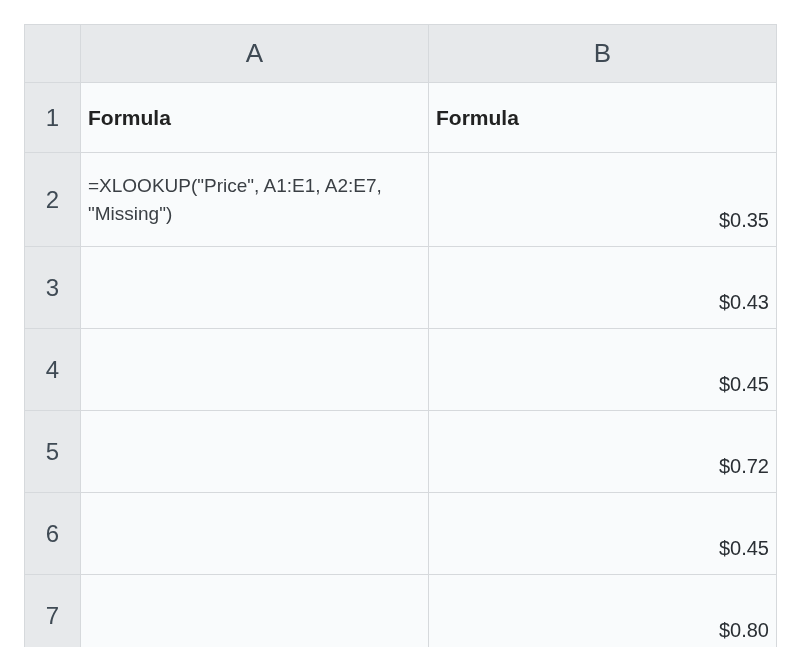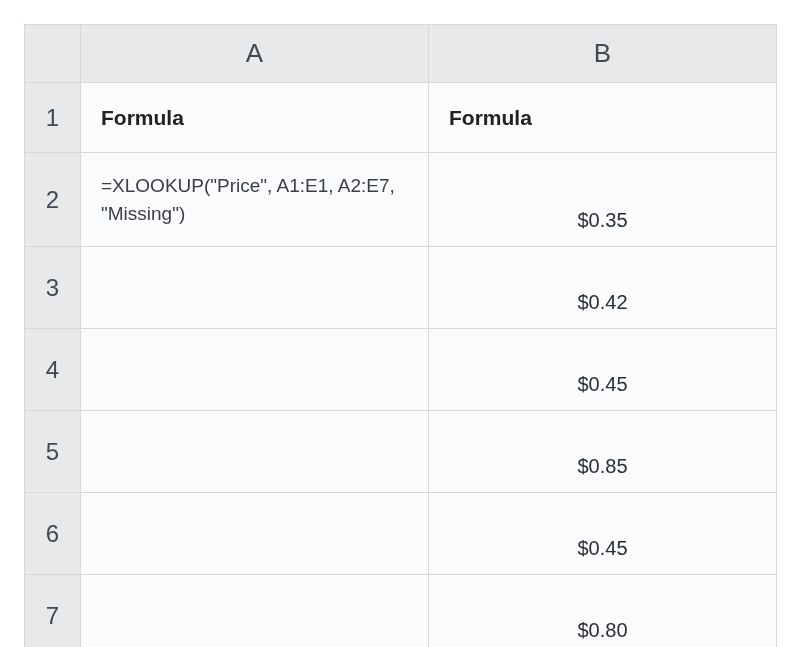--- a/index.html
+++ b/index.html
@@ -45,21 +45,21 @@
       font-weight: 400;
       font-size: 24px;
       text-align: center;
       width: 56px;
       vertical-align: middle;
     }
     .data-cell {
       background: #f9fbfc;
       color: #2a2f34;
       font-size: 20px;
-      padding: 0 20px;
+      padding: 0 7px;
       vertical-align: middle;
       height: 82px;
     }
     .row-1 {
       height: 70px;
     }
     .row-1 .data-cell {
       height: 70px;
       font-weight: 600;
       font-size: 21px;
@@ -71,21 +71,21 @@
     }
     .formula-cell {
       font-size: 19px;
       line-height: 1.45;
       color: #3a3f44;
       vertical-align: middle;
       padding-top: 16px;
       padding-bottom: 16px;
     }
     .output-cell {
-      text-align: center;
+      text-align: right;
       padding-bottom: 14px;
       vertical-align: bottom;
       margin-left: 14px;
     }
   </style>
 </head>
 <body>
 
 <table class="spreadsheet">
   <colgroup>
@@ -107,31 +107,31 @@
         <td class="data-cell">Formula</td>
       </tr>
       <tr class="row-2">
         <th class="row-header">2</th>
         <td class="data-cell formula-cell">=XLOOKUP("Price", A1:E1, A2:E7, "Missing")</td>
         <td class="data-cell output-cell">$0.35</td>
       </tr>
       <tr>
         <th class="row-header">3</th>
         <td class="data-cell"></td>
-        <td class="data-cell output-cell">$0.42</td>
+        <td class="data-cell output-cell">$0.43</td>
       </tr>
       <tr>
         <th class="row-header">4</th>
         <td class="data-cell"></td>
         <td class="data-cell output-cell">$0.45</td>
       </tr>
       <tr>
         <th class="row-header">5</th>
         <td class="data-cell"></td>
-        <td class="data-cell output-cell">$0.85</td>
+        <td class="data-cell output-cell">$0.72</td>
       </tr>
       <tr>
         <th class="row-header">6</th>
         <td class="data-cell"></td>
         <td class="data-cell output-cell">$0.45</td>
       </tr>
       <tr>
         <th class="row-header">7</th>
         <td class="data-cell"></td>
         <td class="data-cell output-cell">$0.80</td>

